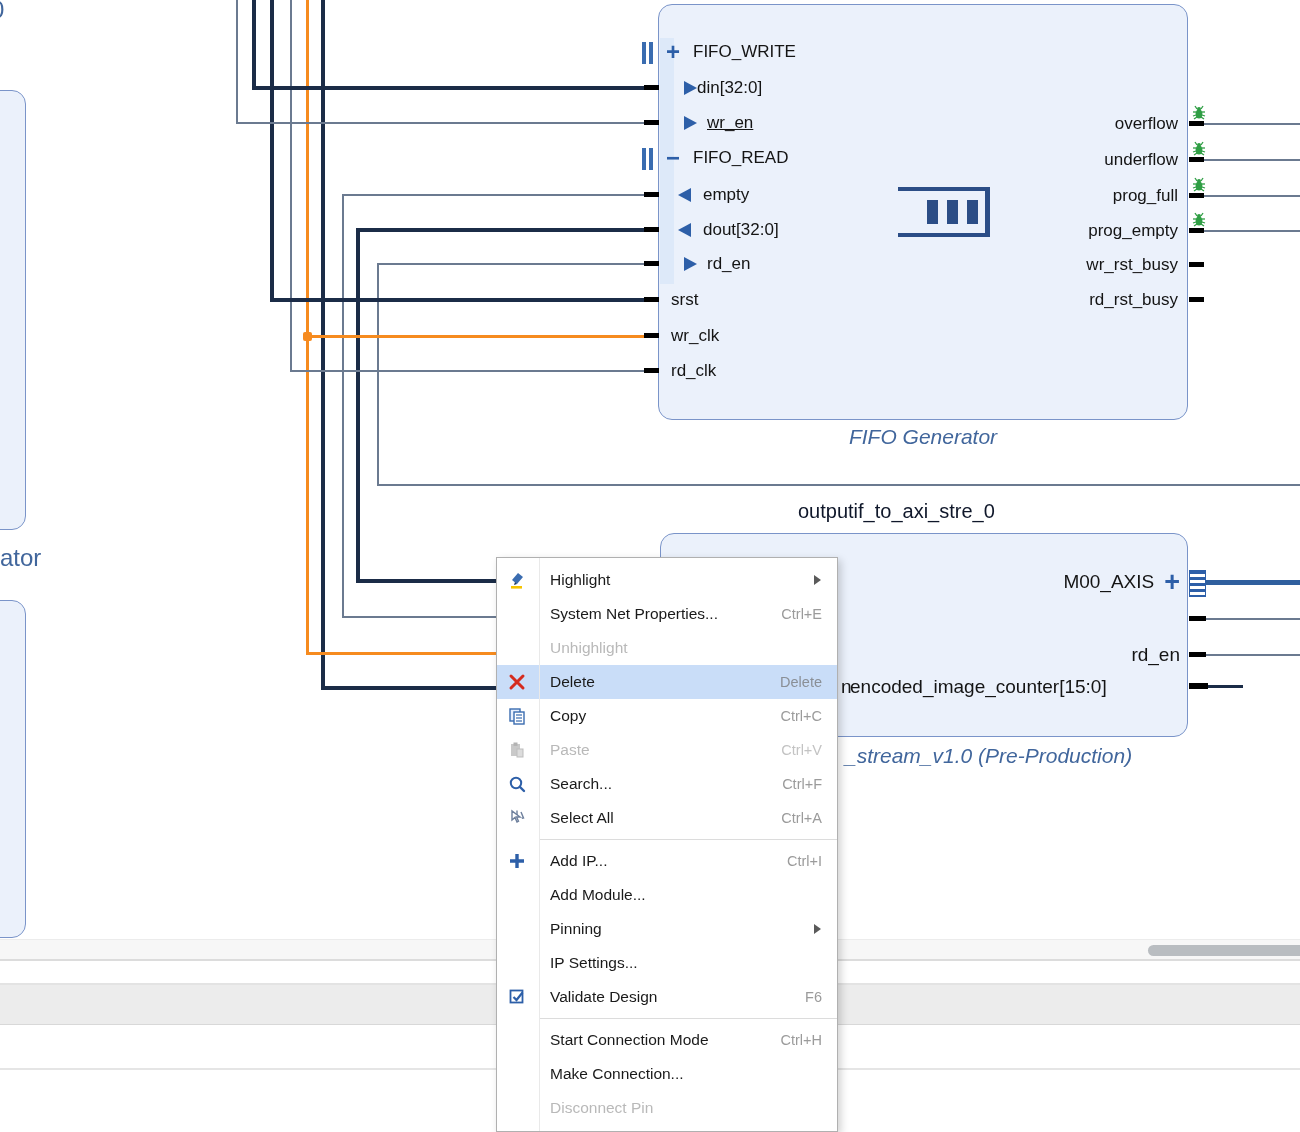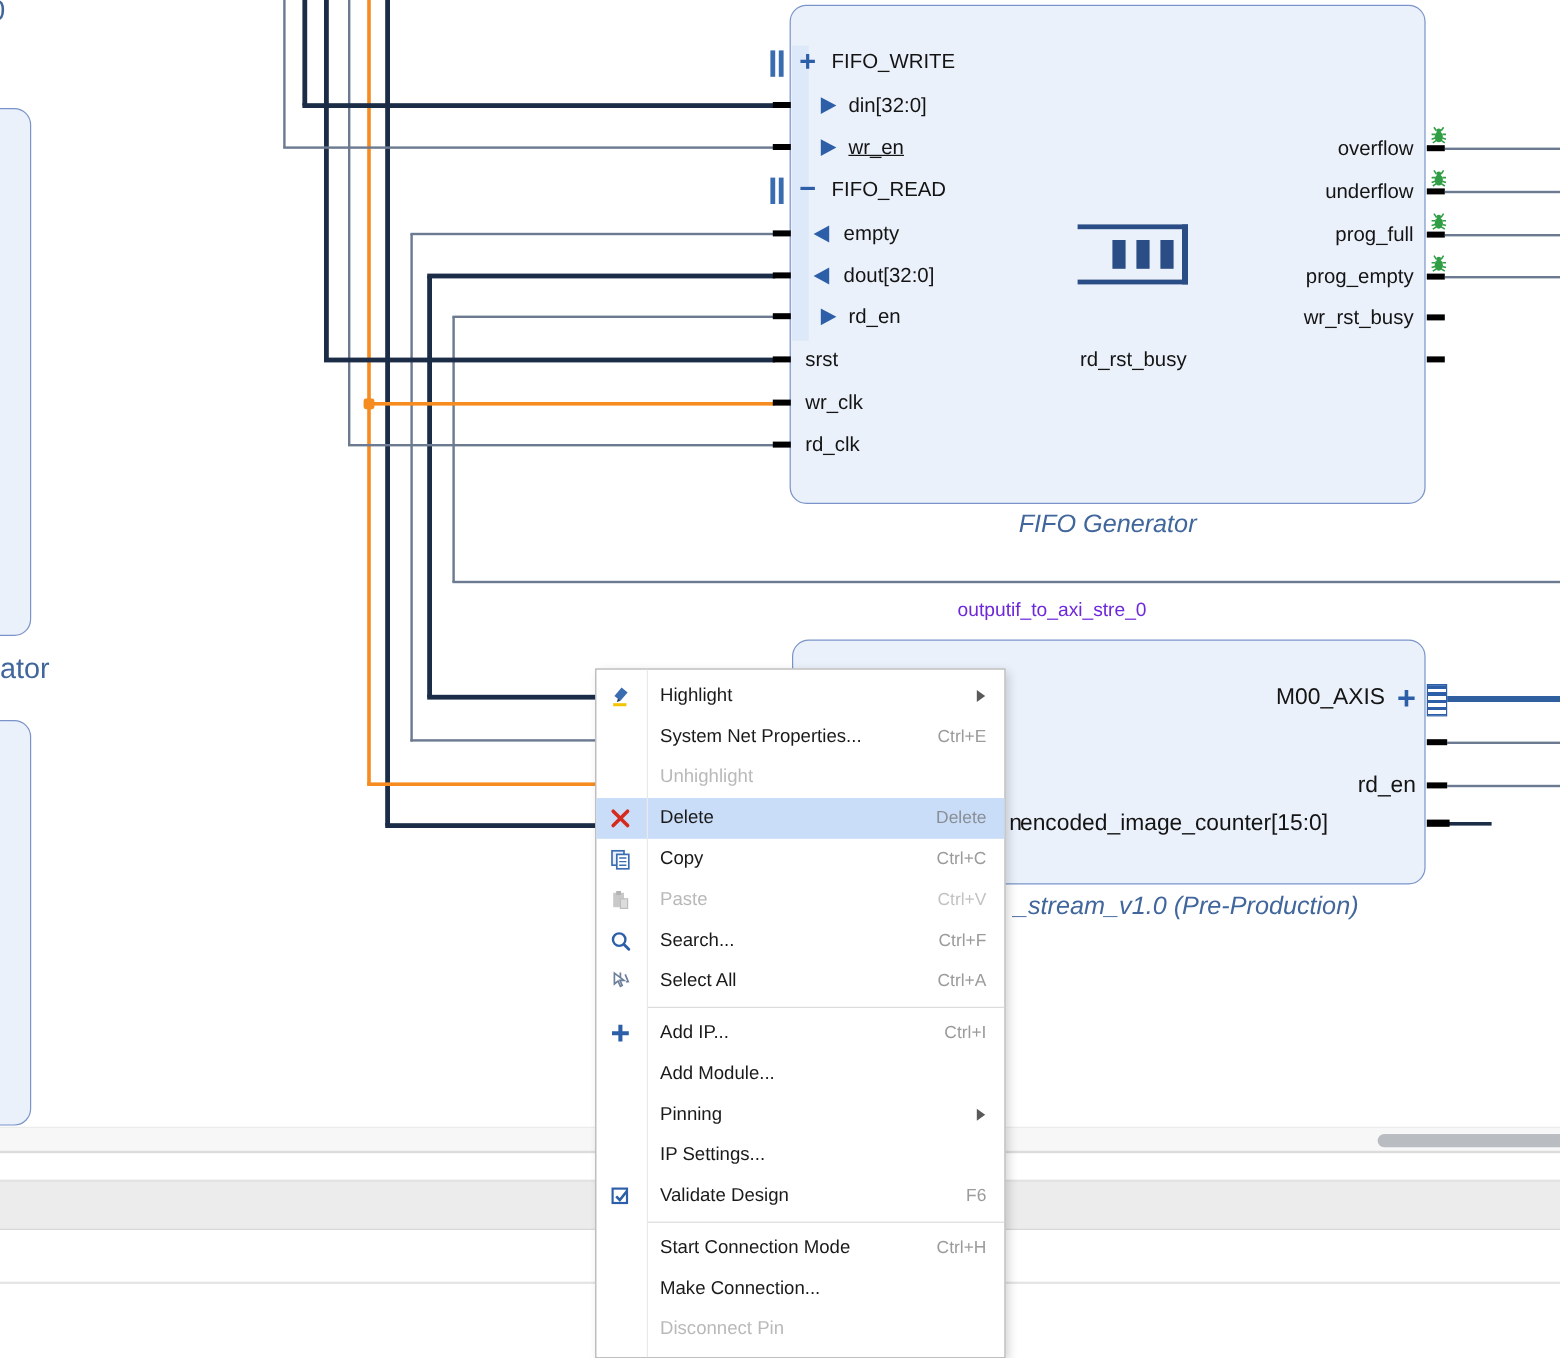--- a/index.html
+++ b/index.html
@@ -130,21 +130,21 @@
   <div class="stub" style="left:644px;top:297px;width:15px;"></div>
   <div class="stub" style="left:644px;top:333px;width:15px;"></div>
   <div class="stub" style="left:644px;top:368px;width:15px;"></div>
 
   <div class="prow" style="left:666px;top:42px;">
     <span class="pm">+</span>
     <span style="margin-left:13px;">FIFO_WRITE</span>
   </div>
   <div class="prow" style="left:684px;top:78px;">
     <span class="tri-r"></span>
-    <span style="margin-left:10px;text-align:right;">din[32:0]</span>
+    <span style="text-align:right;">din[32:0]</span>
   </div>
   <div class="prow" style="left:684px;top:113px;">
     <span class="tri-r"></span>
     <span style="margin-left:10px;text-decoration:underline;">wr_en</span>
   </div>
   <div class="prow" style="left:666px;top:148px;">
     <span class="pm">−</span>
     <span style="margin-left:13px;">FIFO_READ</span>
   </div>
   <div class="prow" style="left:678px;top:185px;">
@@ -183,21 +183,21 @@
     </div>
   <div class="prow" style="left:900px;top:186px;width:278px;justify-content:flex-end;">
     <span>prog_full</span>
     </div>
   <div class="prow" style="left:900px;top:221px;width:278px;justify-content:flex-end;">
     <span>prog_empty</span>
     </div>
   <div class="prow" style="left:900px;top:255px;width:278px;justify-content:flex-end;">
     <span>wr_rst_busy</span>
     </div>
-  <div class="prow" style="left:900px;top:290px;width:278px;">
+  <div class="prow" style="left:900px;top:290px;width:278px;justify-content:flex-end;">
     <span>rd_rst_busy</span>
     </div>
 
   <div class="stub" style="left:1189px;top:121px;width:15px;"></div>
   <div class="stub" style="left:1189px;top:157px;width:15px;"></div>
   <div class="stub" style="left:1189px;top:193px;width:15px;"></div>
   <div class="stub" style="left:1189px;top:228px;width:15px;"></div>
   <div class="stub" style="left:1189px;top:262px;width:15px;"></div>
   <div class="stub" style="left:1189px;top:297px;width:15px;"></div>
 
@@ -253,21 +253,21 @@
         <line x1="13" y1="11" x2="10" y2="10"></line>
         <line x1="2" y1="14" x2="5" y2="12"></line>
         <line x1="12" y1="14" x2="9" y2="12"></line>
       </g>
       <ellipse cx="7" cy="9" rx="3.4" ry="4.6" fill="#2f9e44"></ellipse>
       <circle cx="7" cy="4" r="2" fill="#2f9e44"></circle>
     </svg>
 
   <div class="blk-label" style="left:658px;top:425px;width:530px;text-align:center;">FIFO Generator</div>
 
-  <div style="position:absolute;left:798px;top:500px;font-size:16px;color:#6d28d9;">outputif_to_axi_stre_0</div>
+  <div style="position:absolute;left:798px;top:500px;font-size:20px;color:#0f172a;">outputif_to_axi_stre_0</div>
   <div class="blk" style="left:660px;top:533px;width:528px;height:204px;"></div>
 
   <div class="prow big" style="left:850px;top:571px;width:330px;justify-content:flex-end;">
     <span>M00_AXIS</span>
     <span class="pm" style="font-size:27px;margin-left:10px;">+</span>
   </div>
   <div class="prow big" style="left:850px;top:644px;width:330px;justify-content:flex-end;">
     <span>rd_en</span>
   </div>
   <div class="prow big" style="left:850px;top:676px;width:326px;justify-content:flex-start;">

